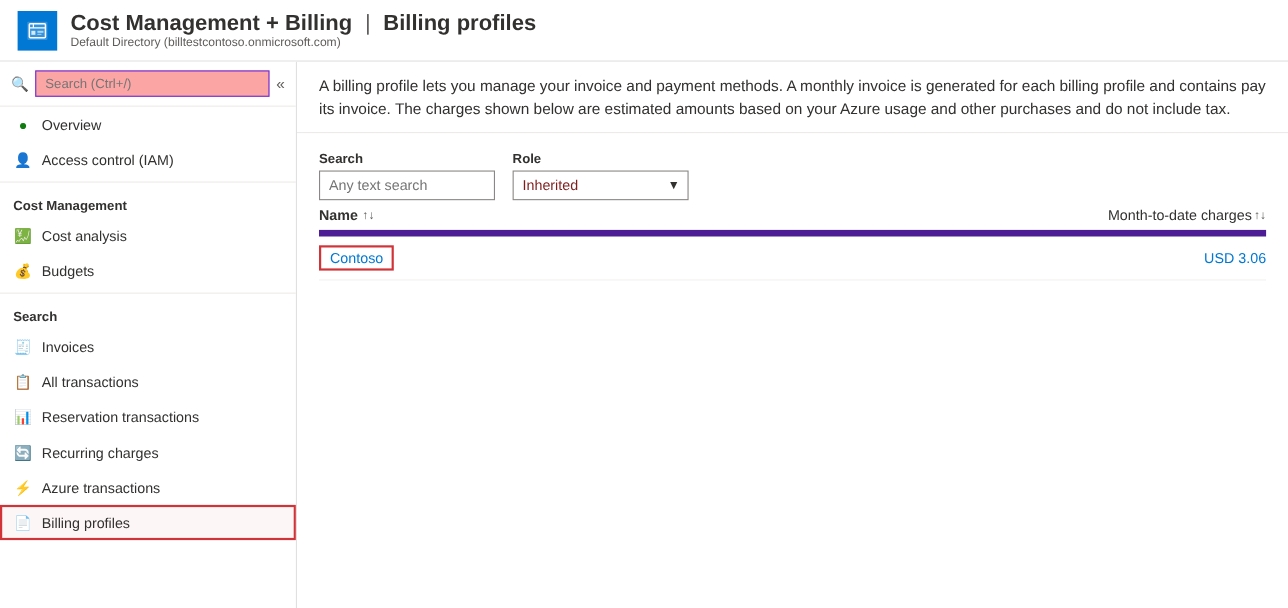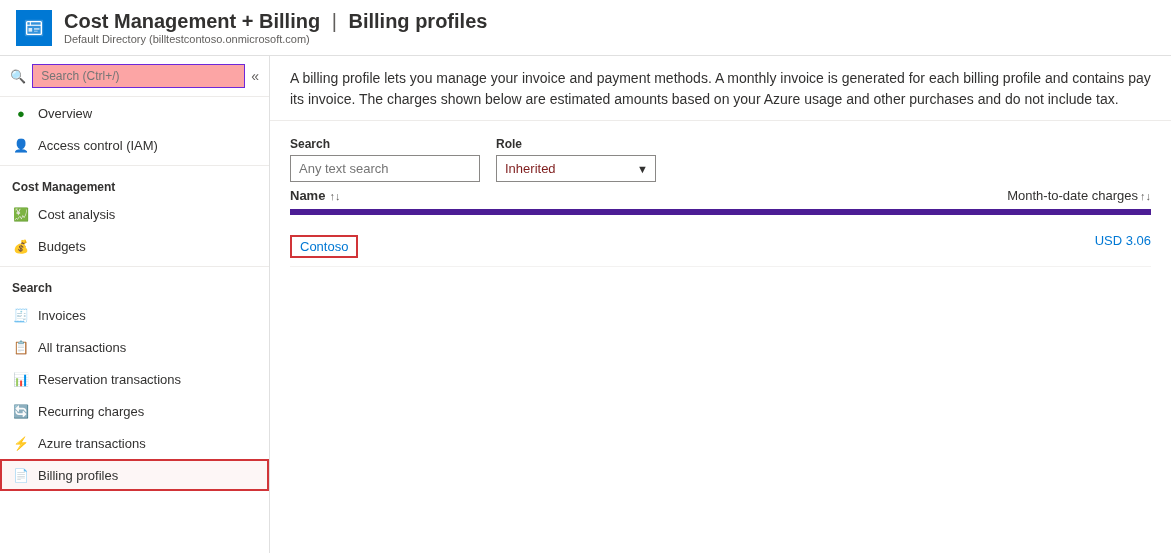--- a/index.html
+++ b/index.html
@@ -32,33 +32,33 @@
 
     
     .main { flex: 1; display: flex; flex-direction: column; overflow: hidden; padding: 0; }
     .description-bar { padding: 12px 19px 10px 20px; font-size: 14px; color: #323130; line-height: 1.5; border-bottom: 1px solid #edebe9; }
 
     .content-area { padding: 16px 20px; flex: 1; overflow-y: auto; }
 
     .filters-row { display: flex; gap: 16px; align-items: center; }
     .filter-group { display: flex; flex-direction: column; gap: 4px; }
     .filter-label { font-size: 12px; font-weight: 600; color: #323130; }
-    .filter-input { border: 1px solid #8a8886; padding: 5px 8px; font-size: 13px; width: 190px; outline: none; color: #605e5c; }
+    .filter-input { border: 1px solid #8a8886; padding: 5px 8px; font-size: 13px; width: 160px; outline: none; color: #605e5c; }
     .filter-select-wrap { position: relative; display: flex; align-items: center; }
     .filter-select { border: 1px solid #8a8886; padding: 5px 30px 5px 8px; font-size: 13px; width: 160px; outline: none; appearance: none; background: #fff; color: #7f1d1d; }
     .select-arrow { position: absolute; right: 8px; pointer-events: none; color: #323130; font-size: 11px; }
 
     
     .table-header { display: flex; border-bottom: 6px solid #4c1d95; padding: 6px 0; }
     .col-name { flex: 0 0 380px; font-size: 13px; font-weight: 600; color: #323130; display: flex; align-items: center; gap: 4px; }
     .col-charges { flex: 1; font-size: 13px; font-weight: 400; color: #323130; text-align: right; display: flex; align-items: center; justify-content: flex-end; gap: 2px; }
     .sort-icon { font-size: 11px; color: #605e5c; }
 
     .table-row { display: flex; align-items: center; padding: 8px 0; border-bottom: 1px solid #f3f2f1; }
-    .cell-name { flex: 0 0 380px; margin-top: 12px; }
+    .cell-name { flex: 0 0 380px; }
     .cell-name-link { color: #0078d4; text-decoration: none; font-size: 13px; border: 2px solid #d13438; padding: 2px 8px; display: inline-block; }
     .cell-charges { flex: 1; text-align: right; color: #0078d4; font-size: 13px; }
   </style>
 </head>
 <body>
 
 <div class="header">
   <div class="header-icon">
     <svg viewBox="0 0 24 24" fill="none" xmlns="http://www.w3.org/2000/svg">
       <rect x="2" y="3" width="20" height="18" rx="1" fill="#fff" opacity="0.2"></rect>

